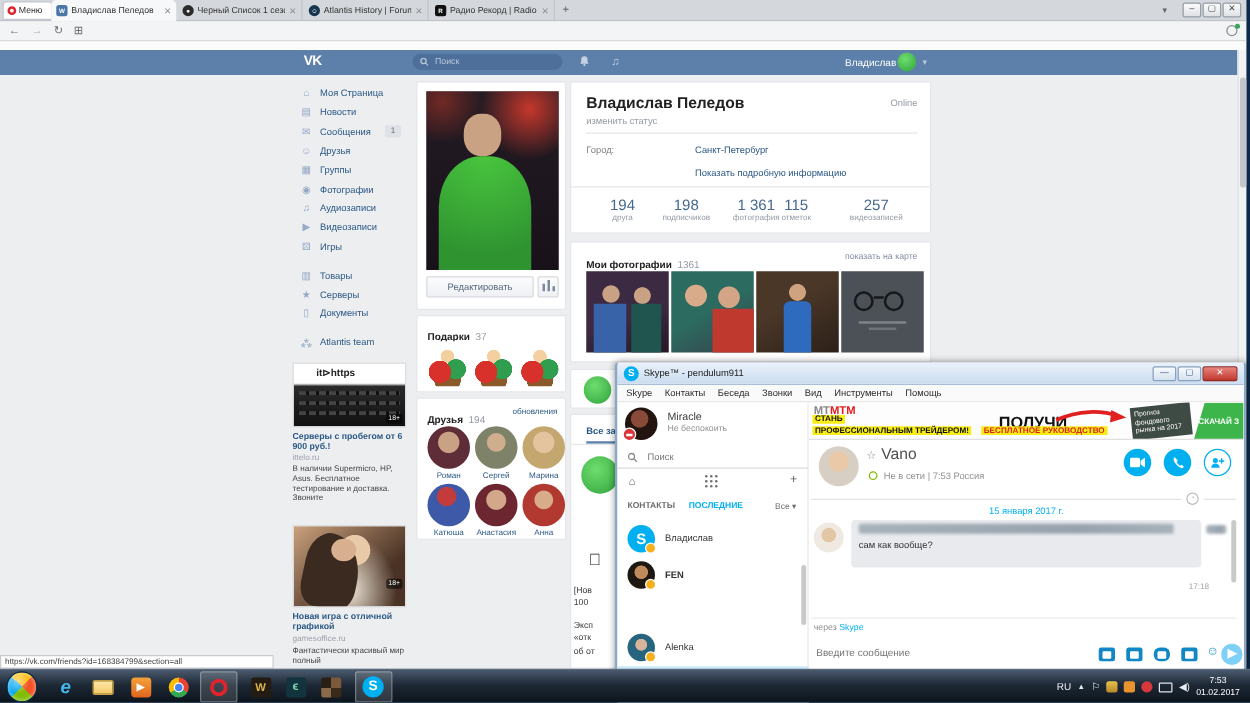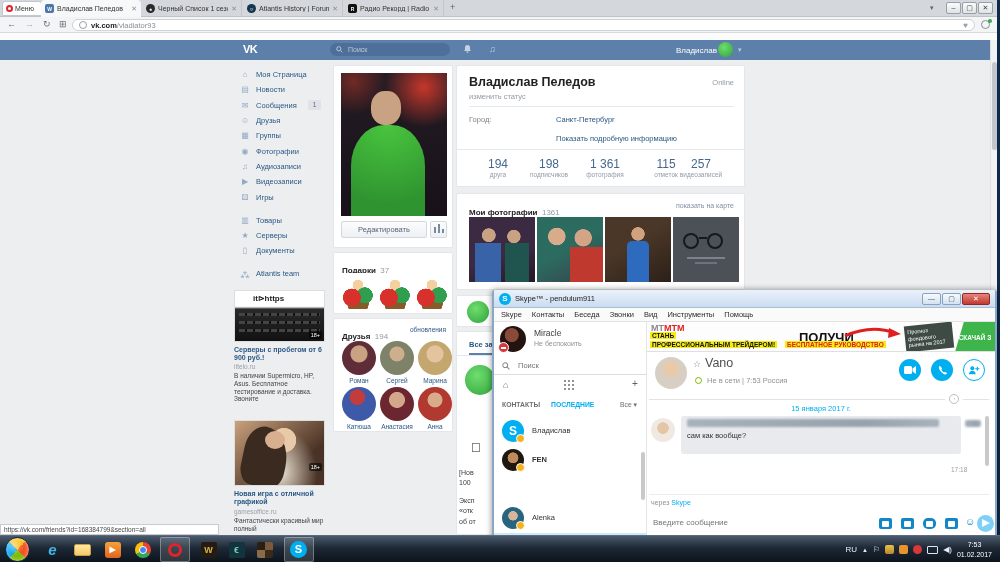--- a/index.html
+++ b/index.html
@@ -128,25 +128,20 @@
       <div class="winbtn" style="left:946px;">–</div>
       <div class="winbtn" style="left:962px;">▢</div>
       <div class="winbtn" style="left:978px;">✕</div>
     </div>
 
     <div class="toolbar">
       <span class="navico" style="left:7px;">←</span>
       <span class="navico" style="left:25px;color:#aeb2b7;">→</span>
       <span class="navico" style="left:43px;">↻</span>
       <span class="navico" style="left:59px;">⊞</span>
-      <div class="addressbar">
-        <span class="badge-ico"></span>
-        <span class="url"><b>vk.com</b><span>/vladiator93</span></span>
-        <span style="margin-left:auto;color:#9aa0a6;font-size:8px;">♥</span>
-      </div>
       <span class="ab" style="left:981px;top:3px;width:9px;height:9px;border:1px solid #8a8f94;border-radius:50%;"></span>
       <span class="ab" style="left:988px;top:2px;width:4px;height:4px;background:#34a853;border-radius:50%;"></span>
     </div>
     <div class="gapstrip"></div>
 
     <div class="vk-header">
       <span class="vk-logo">VK</span>
       <div class="vk-search">
         <svg width="7" height="7" viewBox="0 0 10 10">
             <circle cx="4" cy="4" r="3" fill="none" stroke="#b9c9dc" stroke-width="1.4"></circle>
@@ -291,21 +286,21 @@
             <div class="cnt-l">друга</div>
           </div>
         <div class="ab" style="left:66px;top:91px;width:52px;">
             <div class="cnt-v">198</div>
             <div class="cnt-l">подписчиков</div>
           </div>
         <div class="ab" style="left:122px;top:91px;width:52px;">
             <div class="cnt-v">1 361</div>
             <div class="cnt-l">фотография</div>
           </div>
-        <div class="ab" style="left:188px;top:91px;width:42px;">
+        <div class="ab" style="left:159px;top:91px;width:42px;">
             <div class="cnt-v">115</div>
             <div class="cnt-l">отметок</div>
           </div>
         <div class="ab" style="left:216px;top:91px;width:56px;">
             <div class="cnt-v">257</div>
             <div class="cnt-l">видеозаписей</div>
           </div>
       </div>
 
       <div class="card" style="left:456px;top:133px;width:289px;height:97px;">

